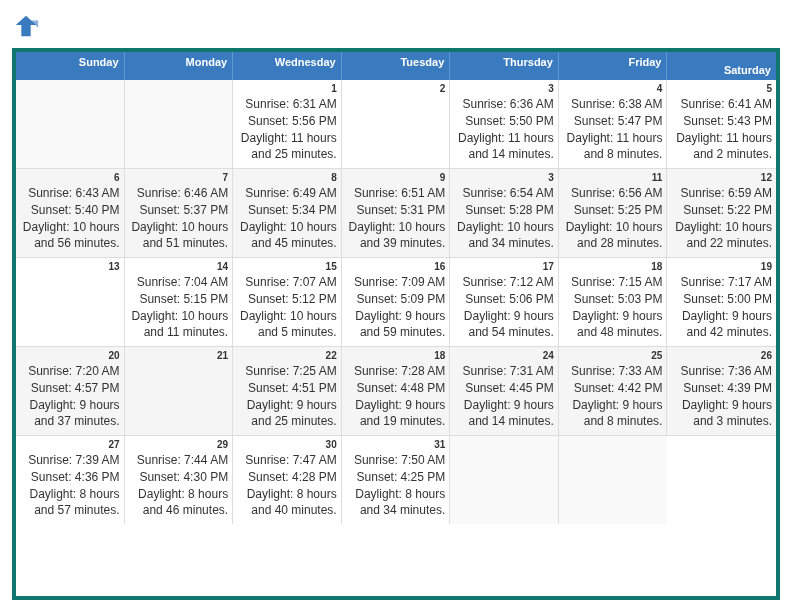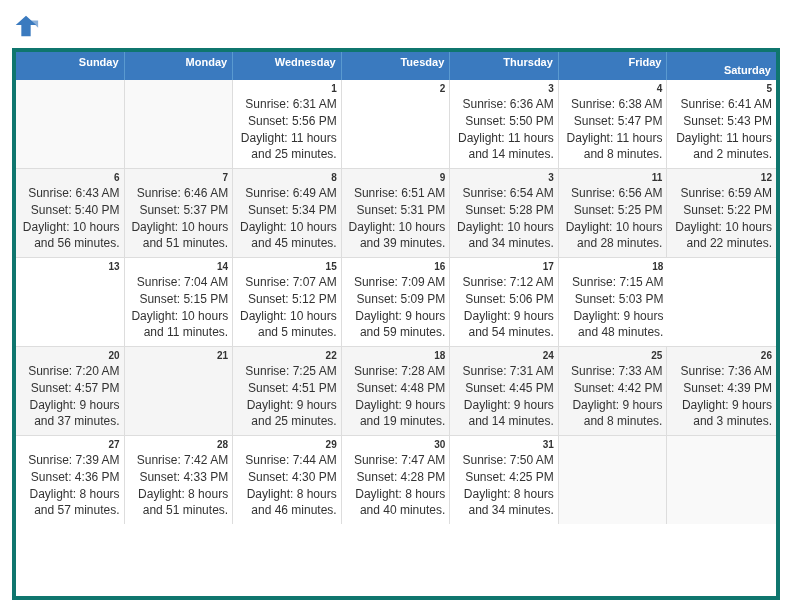--- a/index.html
+++ b/index.html
@@ -214,20 +214,24 @@
         <div class="cell-text">Sunrise: 7:09 AM<br>Sunset: 5:09 PM<br>Daylight: 9 hours and 59 minutes.</div>
           </div>
           <div class="cal-cell">
             <span class="day-num">17</span>
         <div class="cell-text">Sunrise: 7:12 AM<br>Sunset: 5:06 PM<br>Daylight: 9 hours and 54 minutes.</div>
           </div>
           <div class="cal-cell">
             <span class="day-num">18</span>
         <div class="cell-text">Sunrise: 7:15 AM<br>Sunset: 5:03 PM<br>Daylight: 9 hours and 48 minutes.</div>
           </div>
+          <div class="cal-cell">
+            <span class="day-num">19</span>
+        <div class="cell-text">Sunrise: 7:17 AM<br>Sunset: 5:00 PM<br>Daylight: 9 hours and 42 minutes.</div>
+          </div>
         </div>
         <div class="cal-row">
           <div class="cal-cell">
             <span class="day-num">20</span>
         <div class="cell-text">Sunrise: 7:20 AM<br>Sunset: 4:57 PM<br>Daylight: 9 hours and 37 minutes.</div>
           </div>
           <div class="cal-cell">
             <span class="day-num">21</span>
           </div>
           <div class="cal-cell">
@@ -248,24 +252,20 @@
           </div>
           <div class="cal-cell">
             <span class="day-num">26</span>
         <div class="cell-text">Sunrise: 7:36 AM<br>Sunset: 4:39 PM<br>Daylight: 9 hours and 3 minutes.</div>
           </div>
         </div>
         <div class="cal-row">
           <div class="cal-cell">
             <span class="day-num">27</span>
         <div class="cell-text">Sunrise: 7:39 AM<br>Sunset: 4:36 PM<br>Daylight: 8 hours and 57 minutes.</div>
-          </div>
-          <div class="cal-cell">
-            <span class="day-num">28</span>
-        <div class="cell-text">Sunrise: 7:42 AM<br>Sunset: 4:33 PM<br>Daylight: 8 hours and 51 minutes.</div>
           </div>
           <div class="cal-cell">
             <span class="day-num">29</span>
         <div class="cell-text">Sunrise: 7:44 AM<br>Sunset: 4:30 PM<br>Daylight: 8 hours and 46 minutes.</div>
           </div>
           <div class="cal-cell">
             <span class="day-num">30</span>
         <div class="cell-text">Sunrise: 7:47 AM<br>Sunset: 4:28 PM<br>Daylight: 8 hours and 40 minutes.</div>
           </div>
           <div class="cal-cell">

